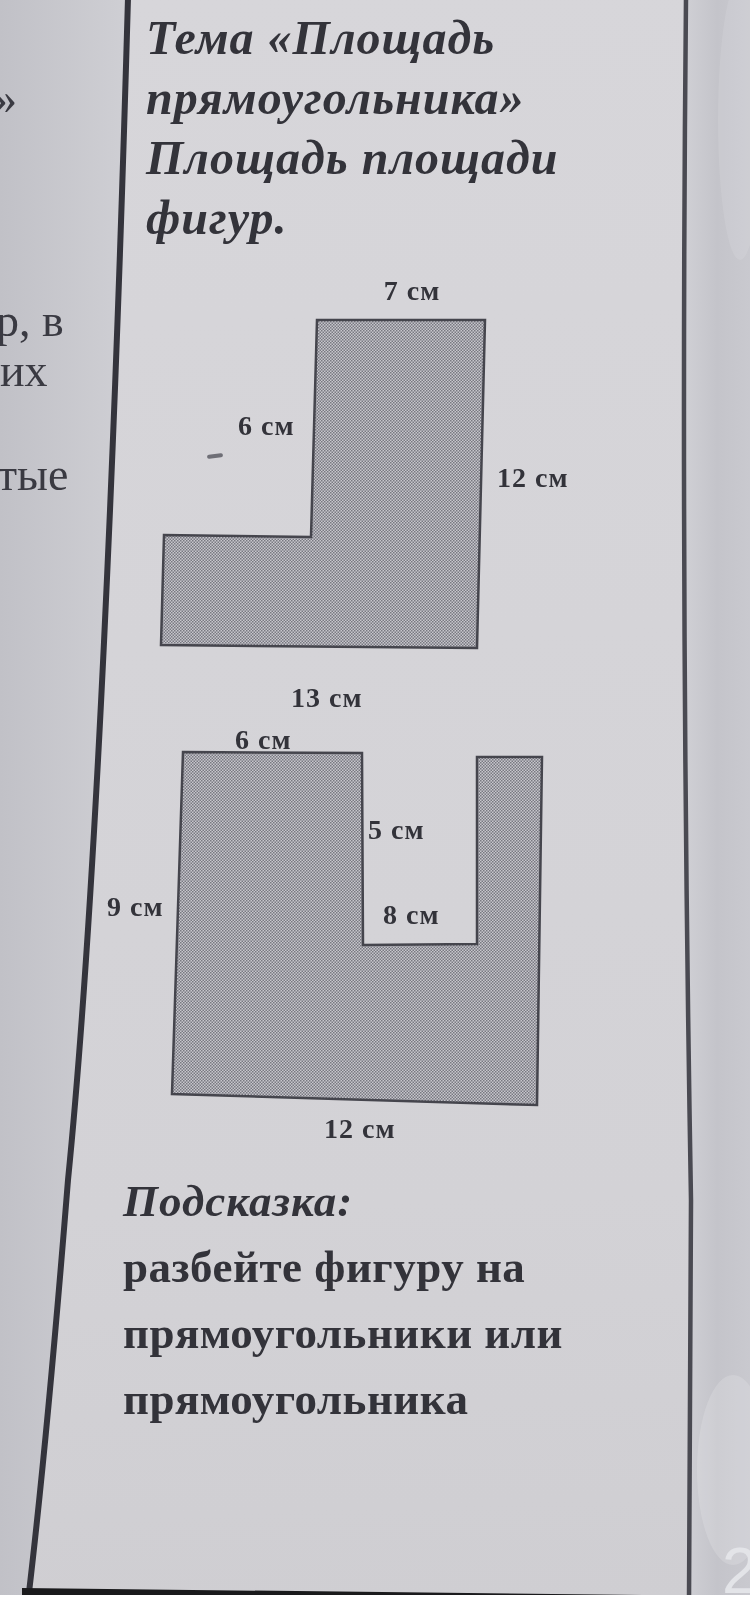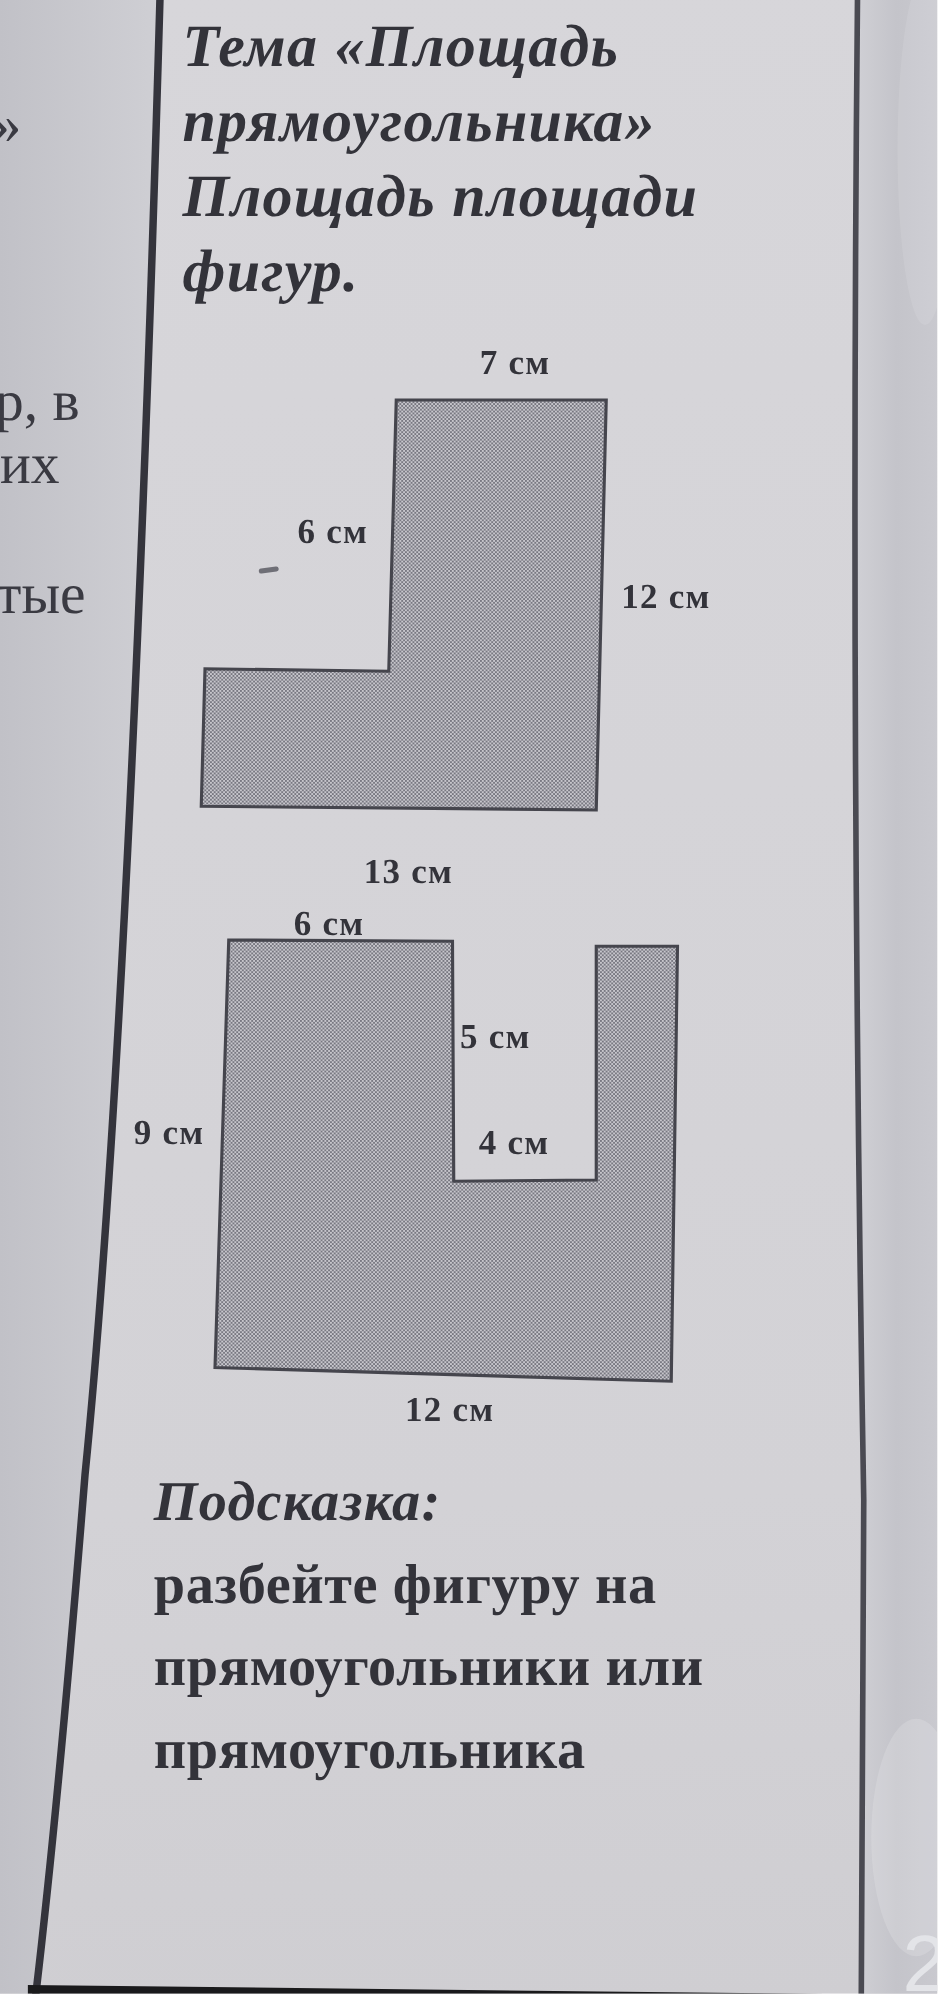--- a/index.html
+++ b/index.html
@@ -79,21 +79,21 @@
     <div>фигур.</div>
   </div>
 
   <div class="txt dim centered" style="left:412px;top:275px;">7 см</div>
   <div class="txt dim" style="left:238px;top:410px;">6 см</div>
   <div class="txt dim" style="left:497px;top:462px;">12 см</div>
   <div class="txt dim" style="left:291px;top:682px;">13 см</div>
 
   <div class="txt dim" style="left:235px;top:724px;">6 см</div>
   <div class="txt dim" style="left:368px;top:814px;">5 см</div>
-  <div class="txt dim" style="left:383px;top:899px;">4 см</div>
+  <div class="txt dim" style="left:383px;top:899px;">8 см</div>
   <div class="txt dim" style="left:107px;top:891px;">9 см</div>
   <div class="txt dim" style="left:324px;top:1113px;">12 см</div>
 
   <div class="txt frag" style="left:-6px;top:72px;">»</div>
   <div class="txt frag" style="left:-4px;top:294px;">р, в</div>
   <div class="txt frag" style="left:0px;top:344px;">их</div>
   <div class="txt frag" style="left:-3px;top:448px;">тые</div>
 
   <div class="txt hint">
     <div class="lead">Подсказка:</div>

